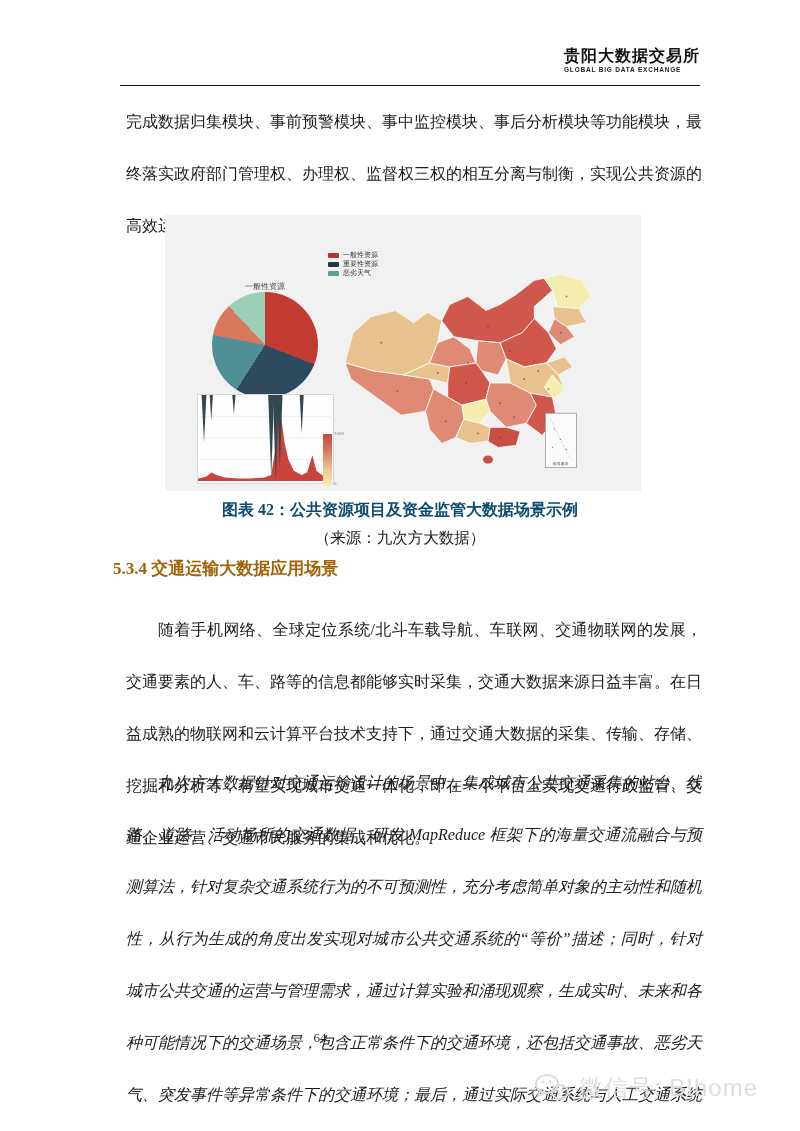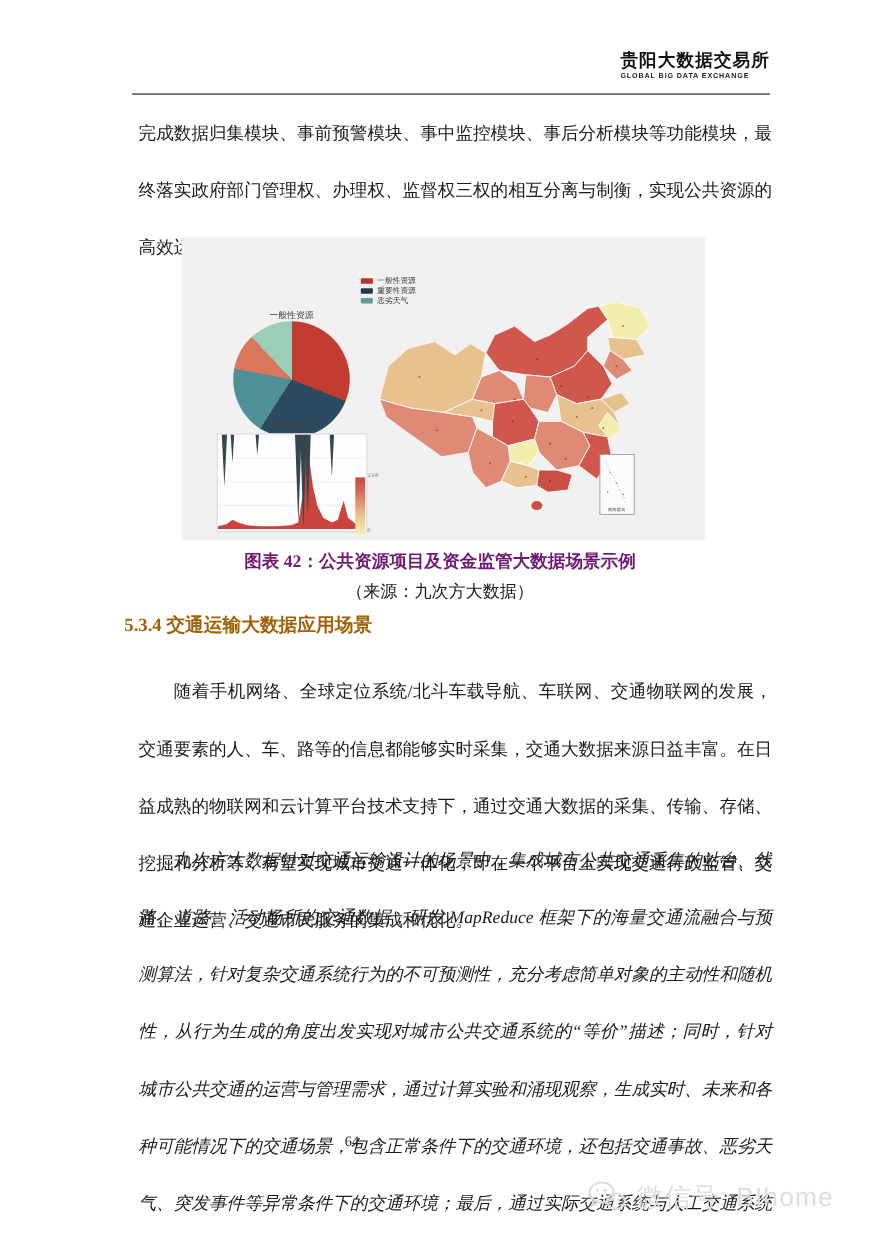--- a/index.html
+++ b/index.html
@@ -41,21 +41,21 @@
   .area-ticks{position:absolute;left:32px;top:268px;width:135px;font-size:4px;color:#999;
               display:flex;justify-content:space-between;padding:0 4px;box-sizing:border-box;}
   .map-svg{position:absolute;left:172px;top:55px;}
   .scalebar{position:absolute;left:158px;top:219px;width:9px;height:52px;
             background:linear-gradient(to bottom,#c34b41,#d97a62,#ecc48e,#f6efb6);}
   .scale-top{position:absolute;left:169px;top:216px;font-size:5px;color:#777;}
   .scale-bottom{position:absolute;left:169px;top:266px;font-size:5px;color:#777;}
 
   
   .caption1{position:absolute;left:0;top:500px;width:800px;text-align:center;
-            font-size:16px;font-weight:600;color:#701a75;}
+            font-size:16px;font-weight:600;color:#0c4a6e;}
   .caption2{position:absolute;left:0;top:528px;width:800px;text-align:center;
             font-size:15.5px;color:#1b1b1b;}
 
   
   .page-num{position:absolute;left:0;top:1030px;width:640px;text-align:center;font-size:13px;color:#222;}
   .watermark{position:absolute;right:42px;top:1072px;display:flex;align-items:center;
              font-family:"Liberation Sans","DejaVu Sans",sans-serif;
              font-size:24px;color:#dedede;letter-spacing:1px;justify-content:center;}
   .watermark svg{margin-right:8px;}
 </style>

